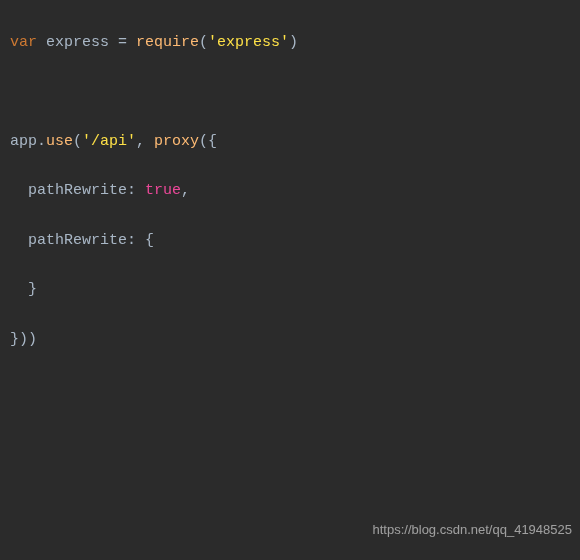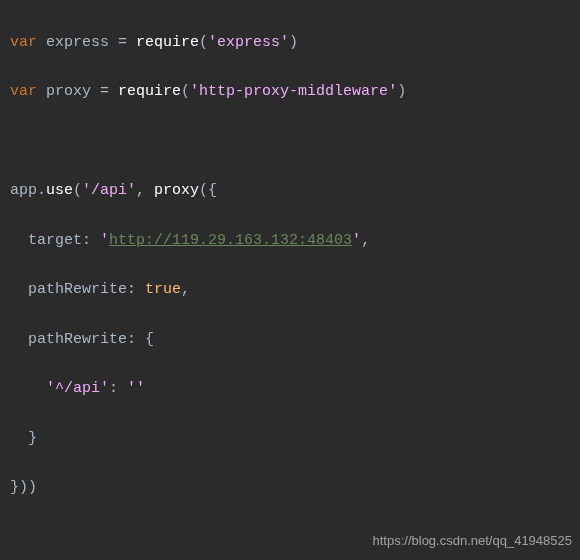--- a/index.html
+++ b/index.html
@@ -14,47 +14,44 @@
     overflow: hidden;
     position: relative;
   }
   .code-area {
     padding: 6px 10px 0 10px;
     color: #a9b7c6;
     white-space: pre;
   }
   .kw { color: #cc7832; }
   .ident { color: #a9b7c6; }
-  .func { color: #ffffff; }
-  .str { color: #f0abfc; }
+  .func { color: #fdba74; }
+  .str { color: #fde047; }
   .url { color: #6a8759; text-decoration: underline; }
-  .bool { color: #fdba74; }
+  .bool { color: #ec4899; }
   .punct { color: #a9b7c6; }
   .prop { color: #a9b7c6; }
   .watermark {
     position: absolute;
     right: 8px;
-    bottom: 9px;
+    bottom: 20px;
     font-family: Arial, sans-serif;
     font-size: 13px;
     color: rgba(255,255,255,0.55);
   }
 </style>
 </head>
 <body>
 
 <div class="code-area">
 <div><span class="kw">var</span><span> </span><span class="ident">express</span><span class="punct"> = </span><span class="func">require</span><span class="punct">(</span><span class="str">'express'</span><span class="punct">)</span></div>
-<div><span class="kw">var</span><span> </span><span class="ident">proxy</span><span class="punct"> = </span><span class="func">require</span><span class="punct">(</span><span class="str">'http-proxy-middleware'</span><span class="punct">)</span></div>
 <div>&nbsp;</div>
 <div><span class="ident">app</span><span class="punct">.</span><span class="func">use</span><span class="punct">(</span><span class="str">'/api'</span><span class="punct">, </span><span class="func">proxy</span><span class="punct">({</span></div>
-<div><span>  </span><span class="prop">target</span><span class="punct">: </span><span class="str">'</span><span class="url">http://119.29.163.132:48403</span><span class="str">'</span><span class="punct">,</span></div>
 <div><span>  </span><span class="prop">pathRewrite</span><span class="punct">: </span><span class="bool">true</span><span class="punct">,</span></div>
 <div><span>  </span><span class="prop">pathRewrite</span><span class="punct">: {</span></div>
-<div><span>    </span><span class="str">'^/api'</span><span class="punct">: </span><span class="str">''</span></div>
 <div><span>  </span><span class="punct">}</span></div>
 <div><span class="punct">}))</span></div>
 
 
 
 
 
 
 
 

